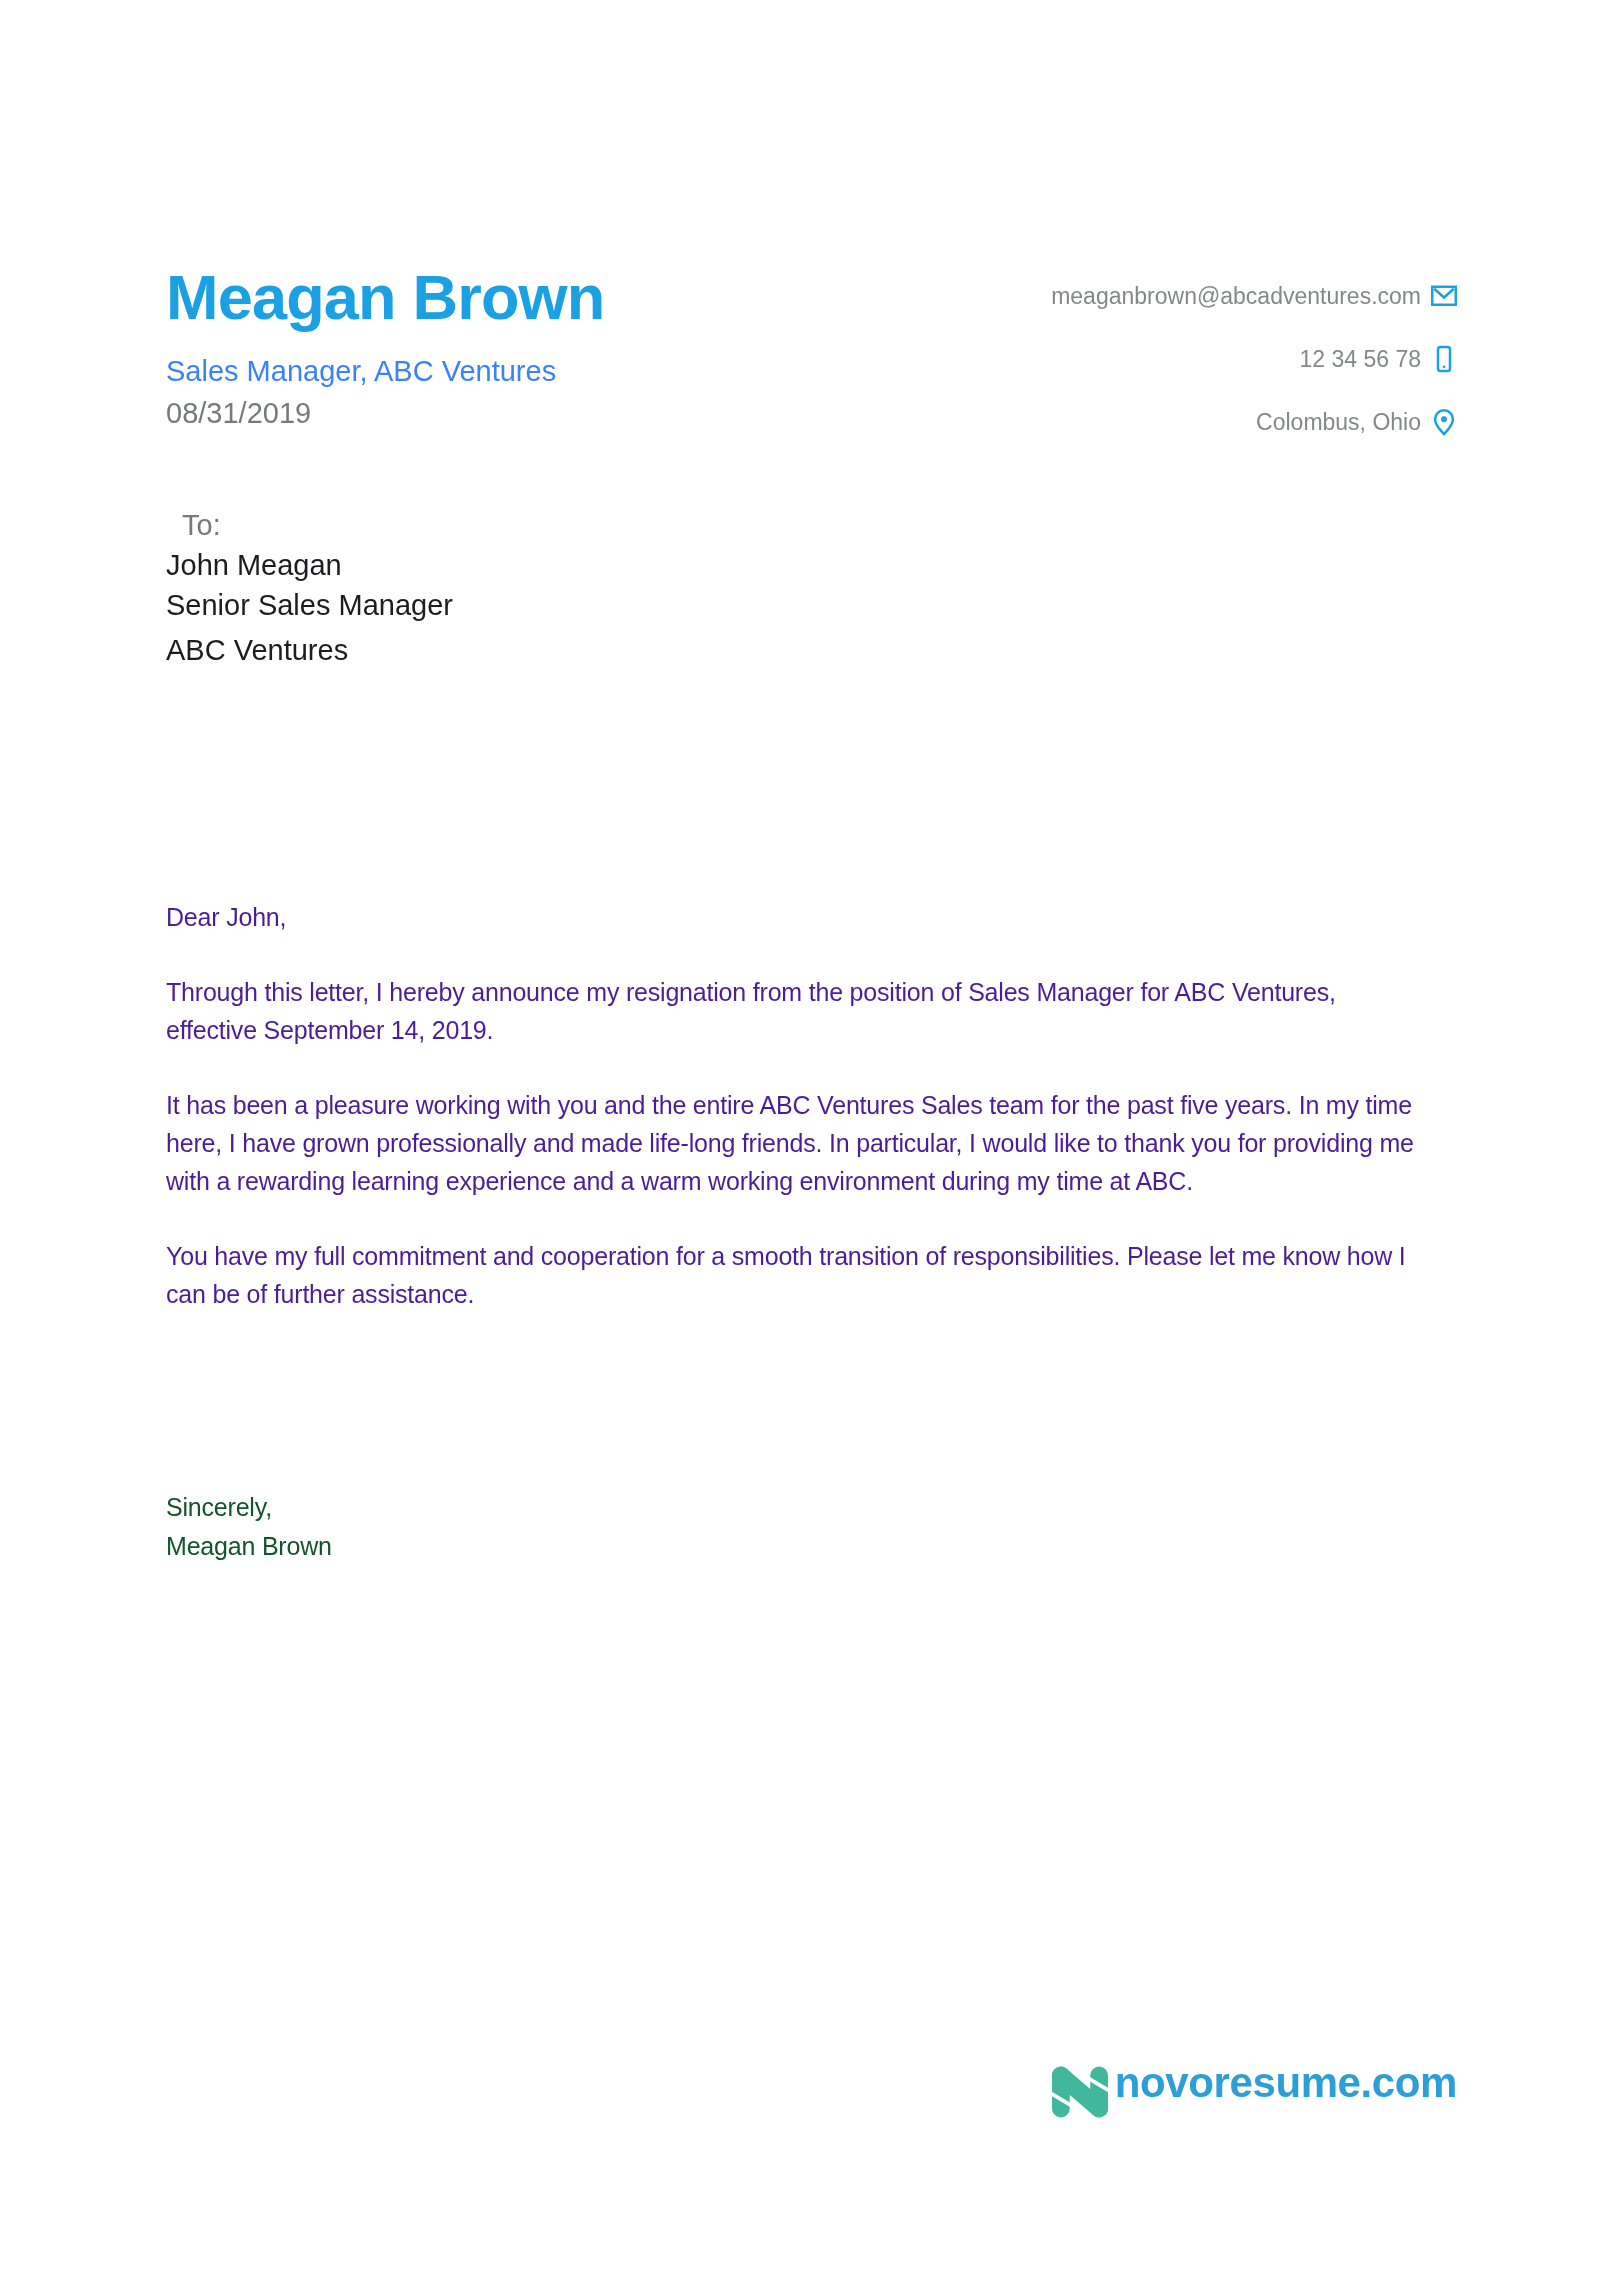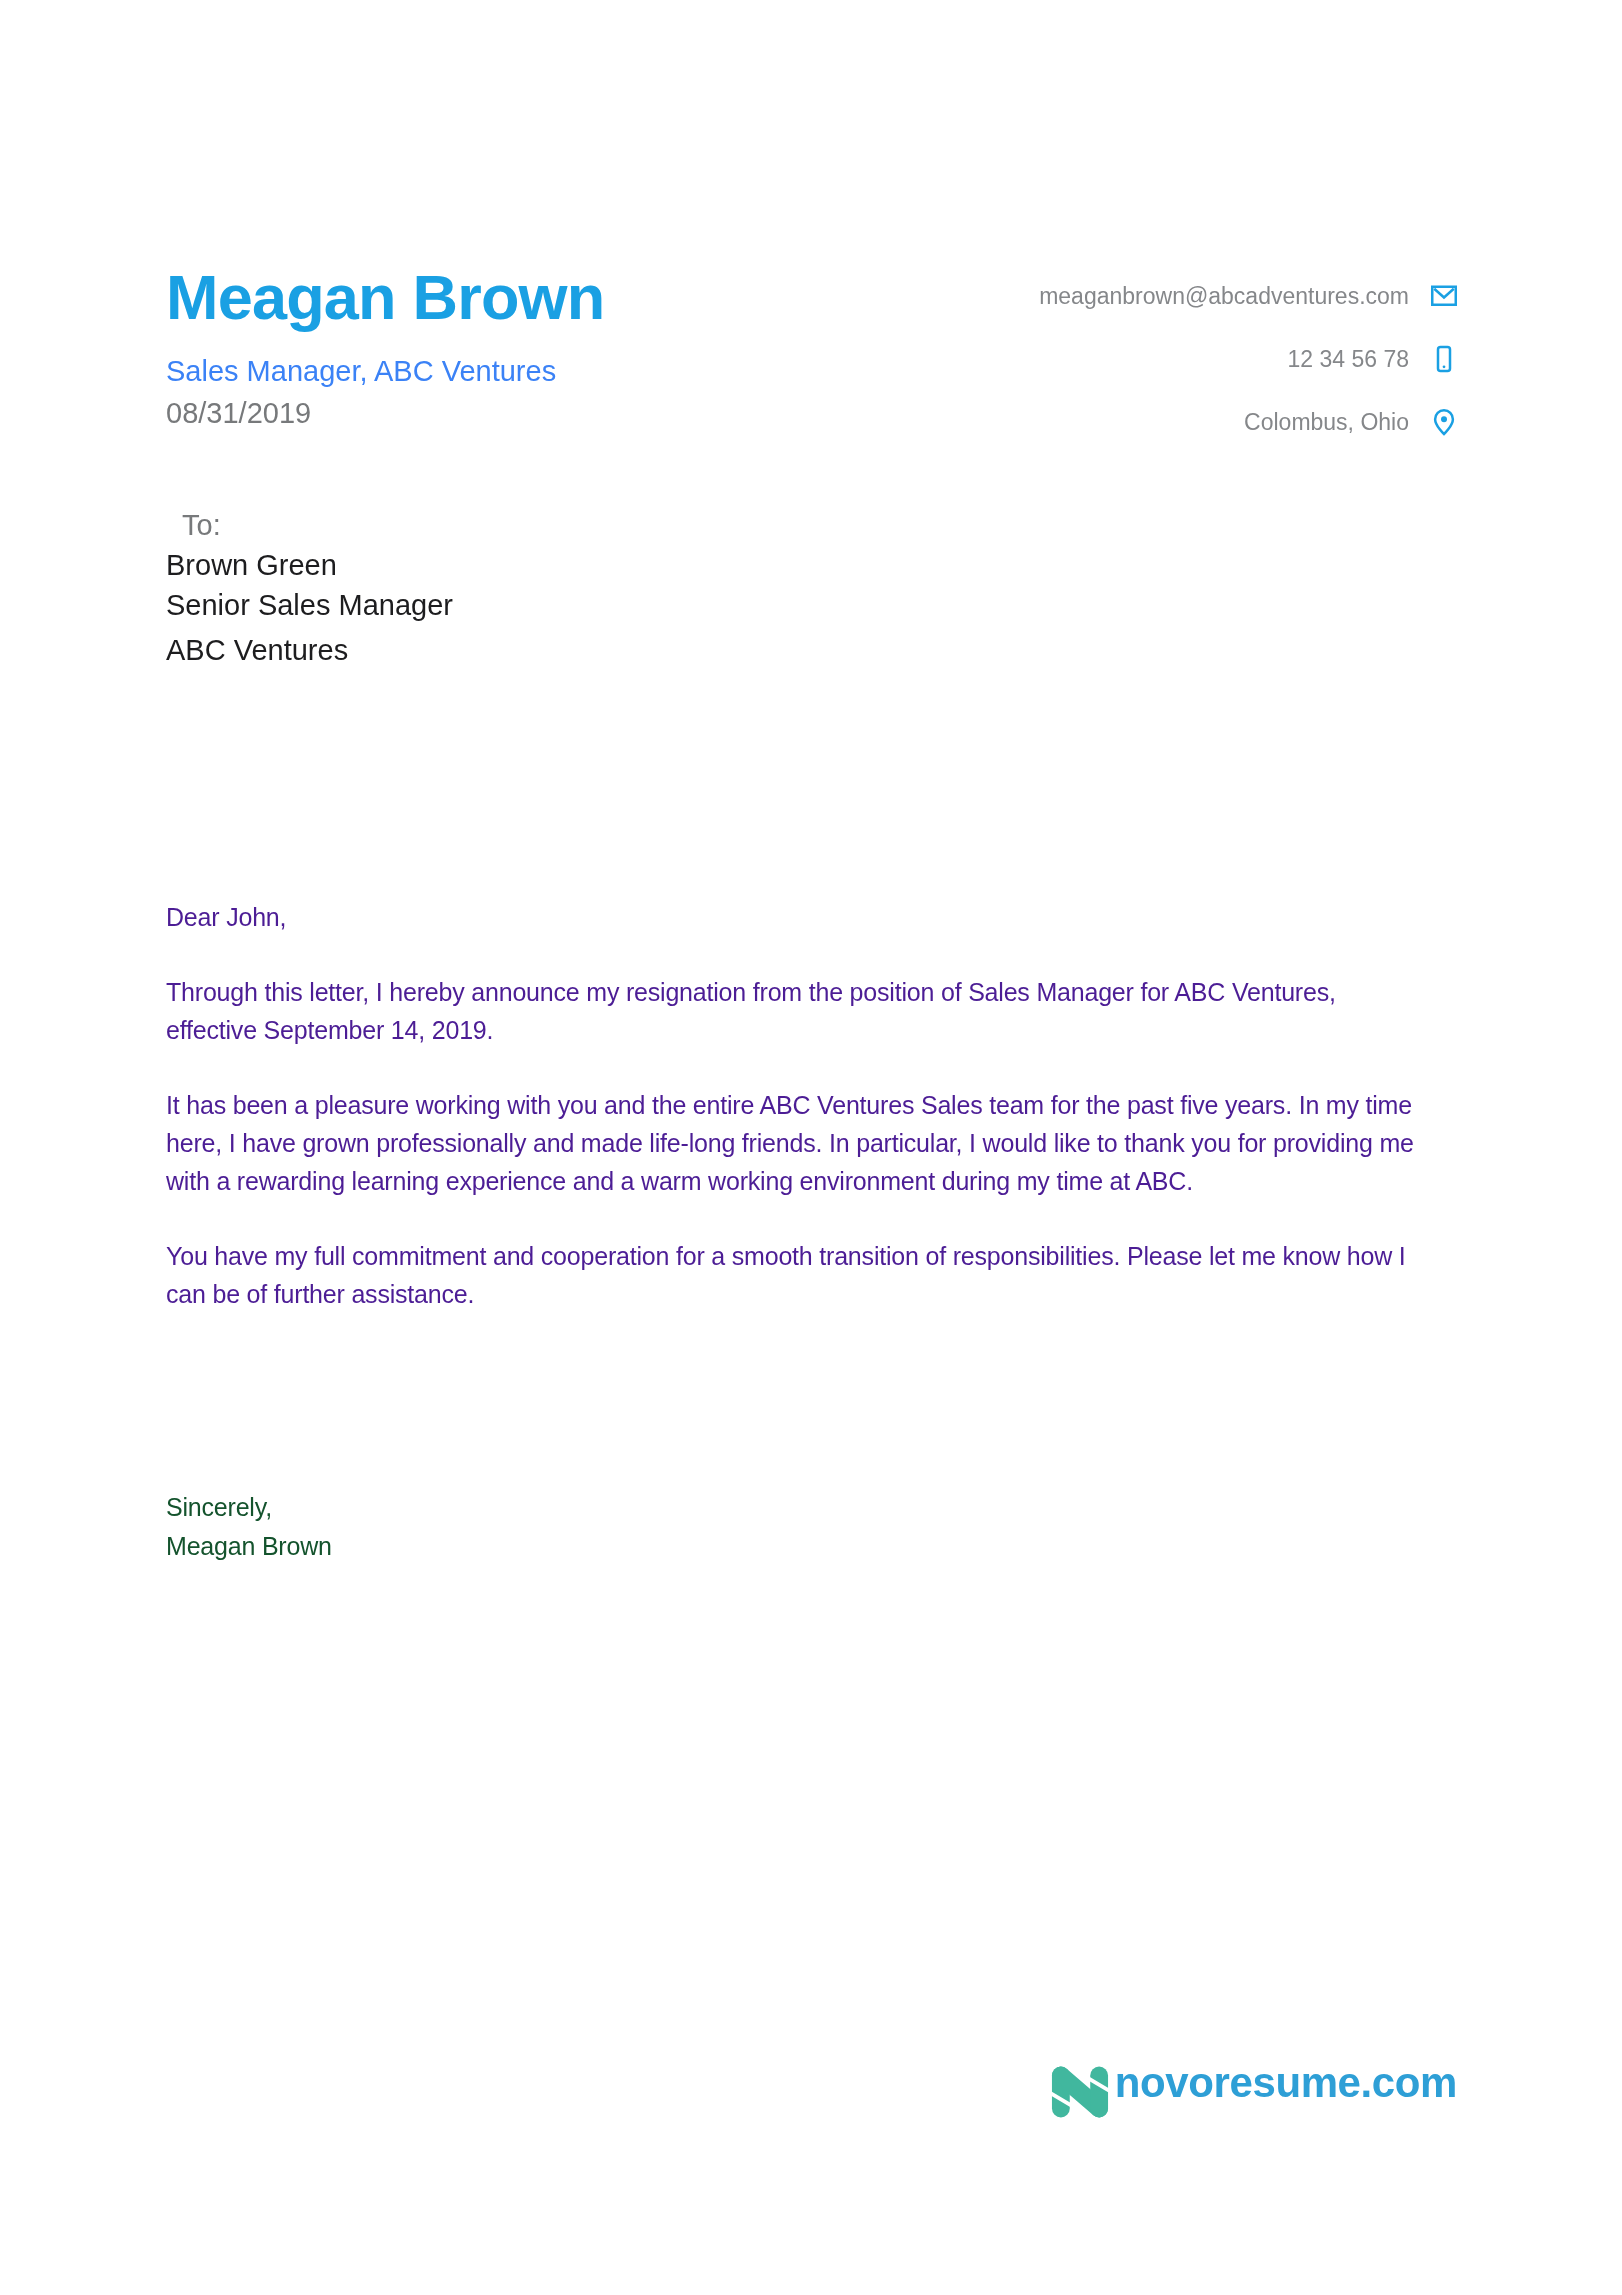--- a/index.html
+++ b/index.html
@@ -45,21 +45,21 @@
     right: 164px;
     top: 281px;
     display: flex;
     flex-direction: column;
     align-items: flex-end;
     gap: 33px;
   }
   .contact-row {
     display: flex;
     align-items: center;
-    gap: 20px;
+    gap: 8px;
     height: 30px;
   }
   .contact-text {
     font-size: 23px;
     color: #85878a;
     white-space: nowrap;
   }
   .contact-icon { width: 30px; height: 30px; display: block; }
 
   
@@ -151,21 +151,21 @@
         <svg class="contact-icon" viewBox="0 0 24 24" fill="none" stroke="#1aa0e3" stroke-width="2">
           <path d="M12 2.6 C8 2.6 4.9 5.8 4.9 9.8 C4.9 15 12 21.6 12 21.6 C12 21.6 19.1 15 19.1 9.8 C19.1 5.8 16 2.6 12 2.6 Z"></path>
           <circle cx="12" cy="9.8" r="2.4" fill="#1aa0e3" stroke="none"></circle>
         </svg>
       </span>
     </div>
   </div>
 
   <div class="to-block">
     <div class="to-label">To:</div>
-    <div>Brown Green</div>
+    <div>John Meagan</div>
     <div>Senior Sales Manager</div>
     <div class="to-company">ABC Ventures</div>
   </div>
 
   <div class="letter-body">
     <p class="salutation">Dear John,</p>
     <p>Through this letter, I hereby announce my resignation from the position of Sales Manager for ABC Ventures, effective September 14, 2019.</p>
     <p>It has been a pleasure working with you and the entire ABC Ventures Sales team for the past five years. In my time here, I have grown professionally and made life-long friends. In particular, I would like to thank you for providing me with a rewarding learning experience and a warm working environment during my time at ABC.</p>
     <p>You have my full commitment and cooperation for a smooth transition of responsibilities. Please let me know how I can be of further assistance.</p>
   </div>

